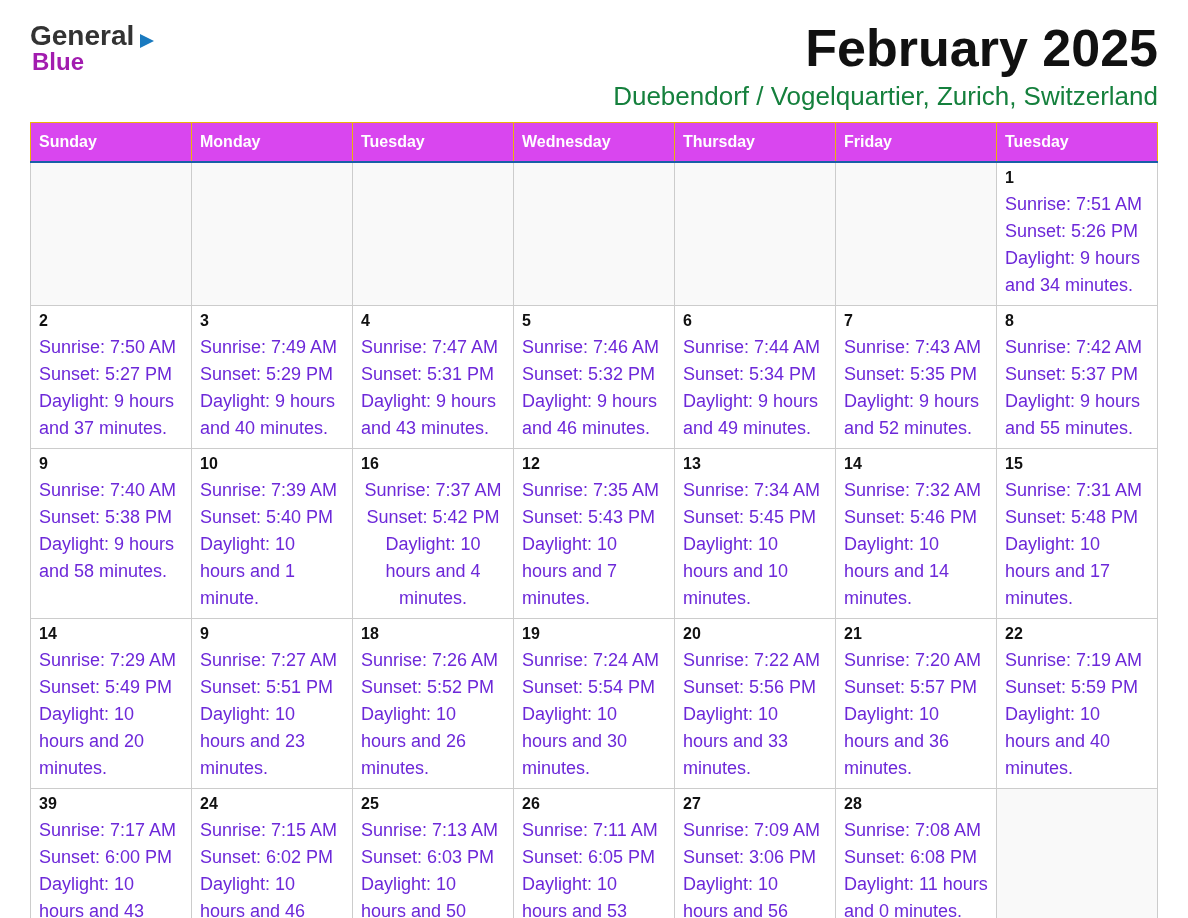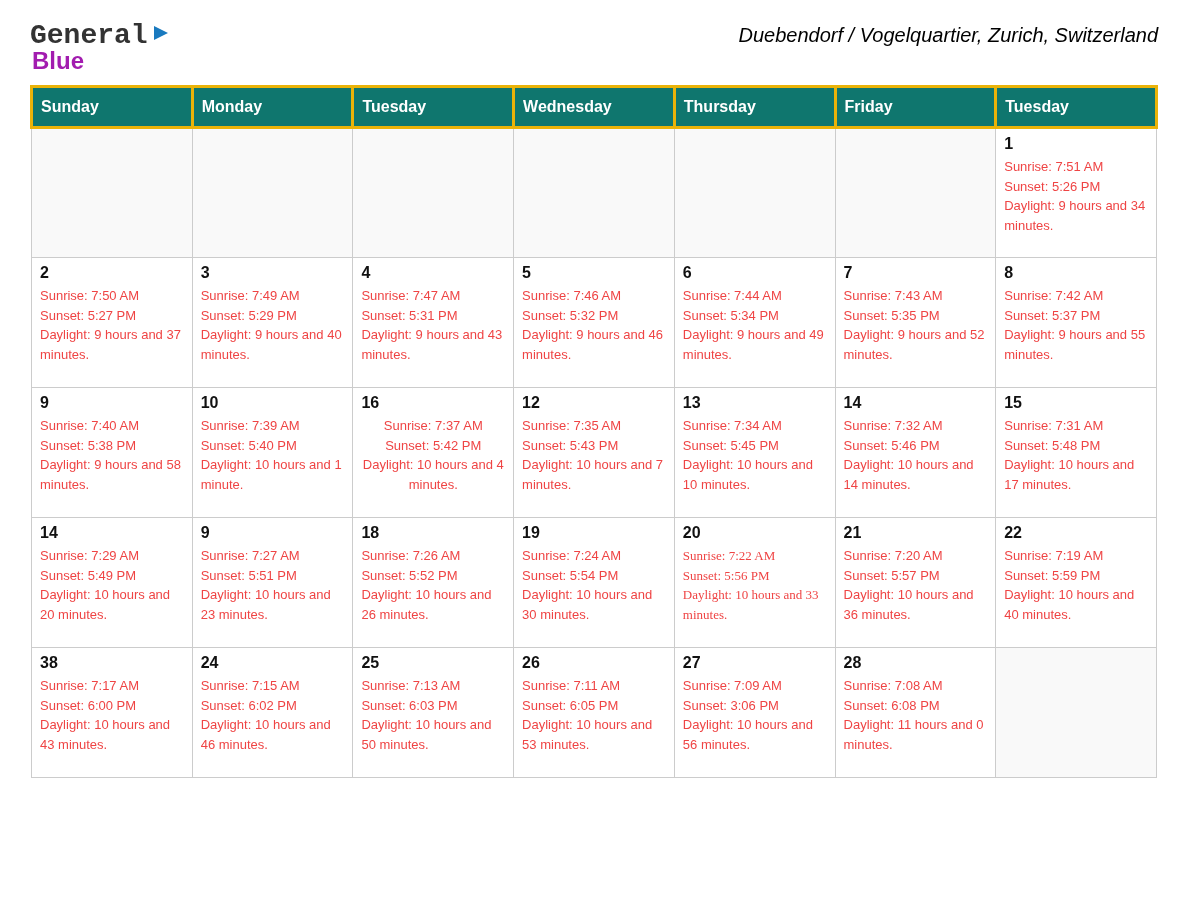--- a/index.html
+++ b/index.html
@@ -24,39 +24,38 @@
     .title-block {
       text-align: right;
     }
     .title-block h1 {
       font-size: 52px;
       font-weight: 900;
       color: #111;
       line-height: 1.1;
     }
     .title-block h2 {
-      font-size: 20px;
+      font-size: 26px;
       font-weight: normal;
-      color: #000000;
+      color: #15803d;
       margin-top: 4px;
-      font-style: italic;
     }
     .calendar {
       width: 100%;
       border-collapse: collapse;
       margin-top: 10px;
     }
     .calendar thead tr th {
-      background-color: #0f766e;
+      background-color: #d946ef;
       color: #fff;
       font-size: 16px;
       font-weight: bold;
       padding: 10px 8px;
       text-align: left;
-      border: 3px solid #eab308;
+      border: 1px solid #eab308;
     }
     .calendar tbody tr td {
       vertical-align: top;
       border: 1px solid #ccc;
       padding: 6px 8px;
       font-size: 13px;
       color: #333;
       width: calc(100% / 7);
       min-height: 120px;
       height: 130px;
@@ -65,50 +64,50 @@
       background: #f9f9f9;
     }
     .day-number {
       font-size: 16px;
       font-weight: bold;
       color: #111;
       display: block;
       margin-bottom: 4px;
     }
     .day-info {
-      font-size: 13px;
-      color: #ef4444;
+      font-size: 18px;
+      color: #6d28d9;
       line-height: 1.5;
     }
     .calendar tbody tr:first-child td {
       border-top: 2px solid #1a5fa8;
     }
     .calendar tbody tr td:first-child {
       border-left: 1px solid #ccc;
     }
     .logo-row1 {
       display: flex;
-      align-items: flex-start;
-      font-family: Liberation Mono, monospace;
+      align-items: flex-end;
     }
   </style>
 </head>
 <body>
 
 <div class="header">
   <div class="logo">
     <div class="logo-row1">
       <span class="general" style="font-size:28px;font-weight:bold;color:#333;">General</span>
       <svg width="22" height="22" viewBox="0 0 22 22" style="margin-left:2px;margin-top:2px;">
         <polygon points="4,4 18,11 4,18" fill="#1a7abf"></polygon>
       </svg>
     </div>
     <div style="font-size:24px;font-weight:bold;color:#a21caf;margin-left:2px;margin-top:-4px;">Blue</div>
   </div>
   <div class="title-block">
+    <h1>February 2025</h1>
     <h2>Duebendorf / Vogelquartier, Zurich, Switzerland</h2>
   </div>
 </div>
 
 <table class="calendar">
   <thead>
     <tr>
     <th>Sunday</th>
         <th>Monday</th>
         <th>Tuesday</th>
@@ -241,40 +240,40 @@
 Daylight: 10 hours and 26 minutes.</div>
         </td>
         <td>
           <span class="day-number">19</span>
           <div class="day-info" style="white-space: pre-line;">Sunrise: 7:24 AM
 Sunset: 5:54 PM
 Daylight: 10 hours and 30 minutes.</div>
         </td>
         <td>
           <span class="day-number">20</span>
-          <div class="day-info" style="white-space: pre-line; font-family: Liberation Serif, serif;">Sunrise: 7:22 AM
+          <div class="day-info" style="white-space: pre-line;">Sunrise: 7:22 AM
 Sunset: 5:56 PM
 Daylight: 10 hours and 33 minutes.</div>
         </td>
         <td>
           <span class="day-number">21</span>
           <div class="day-info" style="white-space: pre-line;">Sunrise: 7:20 AM
 Sunset: 5:57 PM
 Daylight: 10 hours and 36 minutes.</div>
         </td>
         <td>
           <span class="day-number">22</span>
           <div class="day-info" style="white-space: pre-line;">Sunrise: 7:19 AM
 Sunset: 5:59 PM
 Daylight: 10 hours and 40 minutes.</div>
         </td>
       </tr>
       <tr>
         <td>
-          <span class="day-number">38</span>
+          <span class="day-number">39</span>
           <div class="day-info" style="white-space: pre-line;">Sunrise: 7:17 AM
 Sunset: 6:00 PM
 Daylight: 10 hours and 43 minutes.</div>
         </td>
         <td>
           <span class="day-number">24</span>
           <div class="day-info" style="white-space: pre-line;">Sunrise: 7:15 AM
 Sunset: 6:02 PM
 Daylight: 10 hours and 46 minutes.</div>
         </td>

